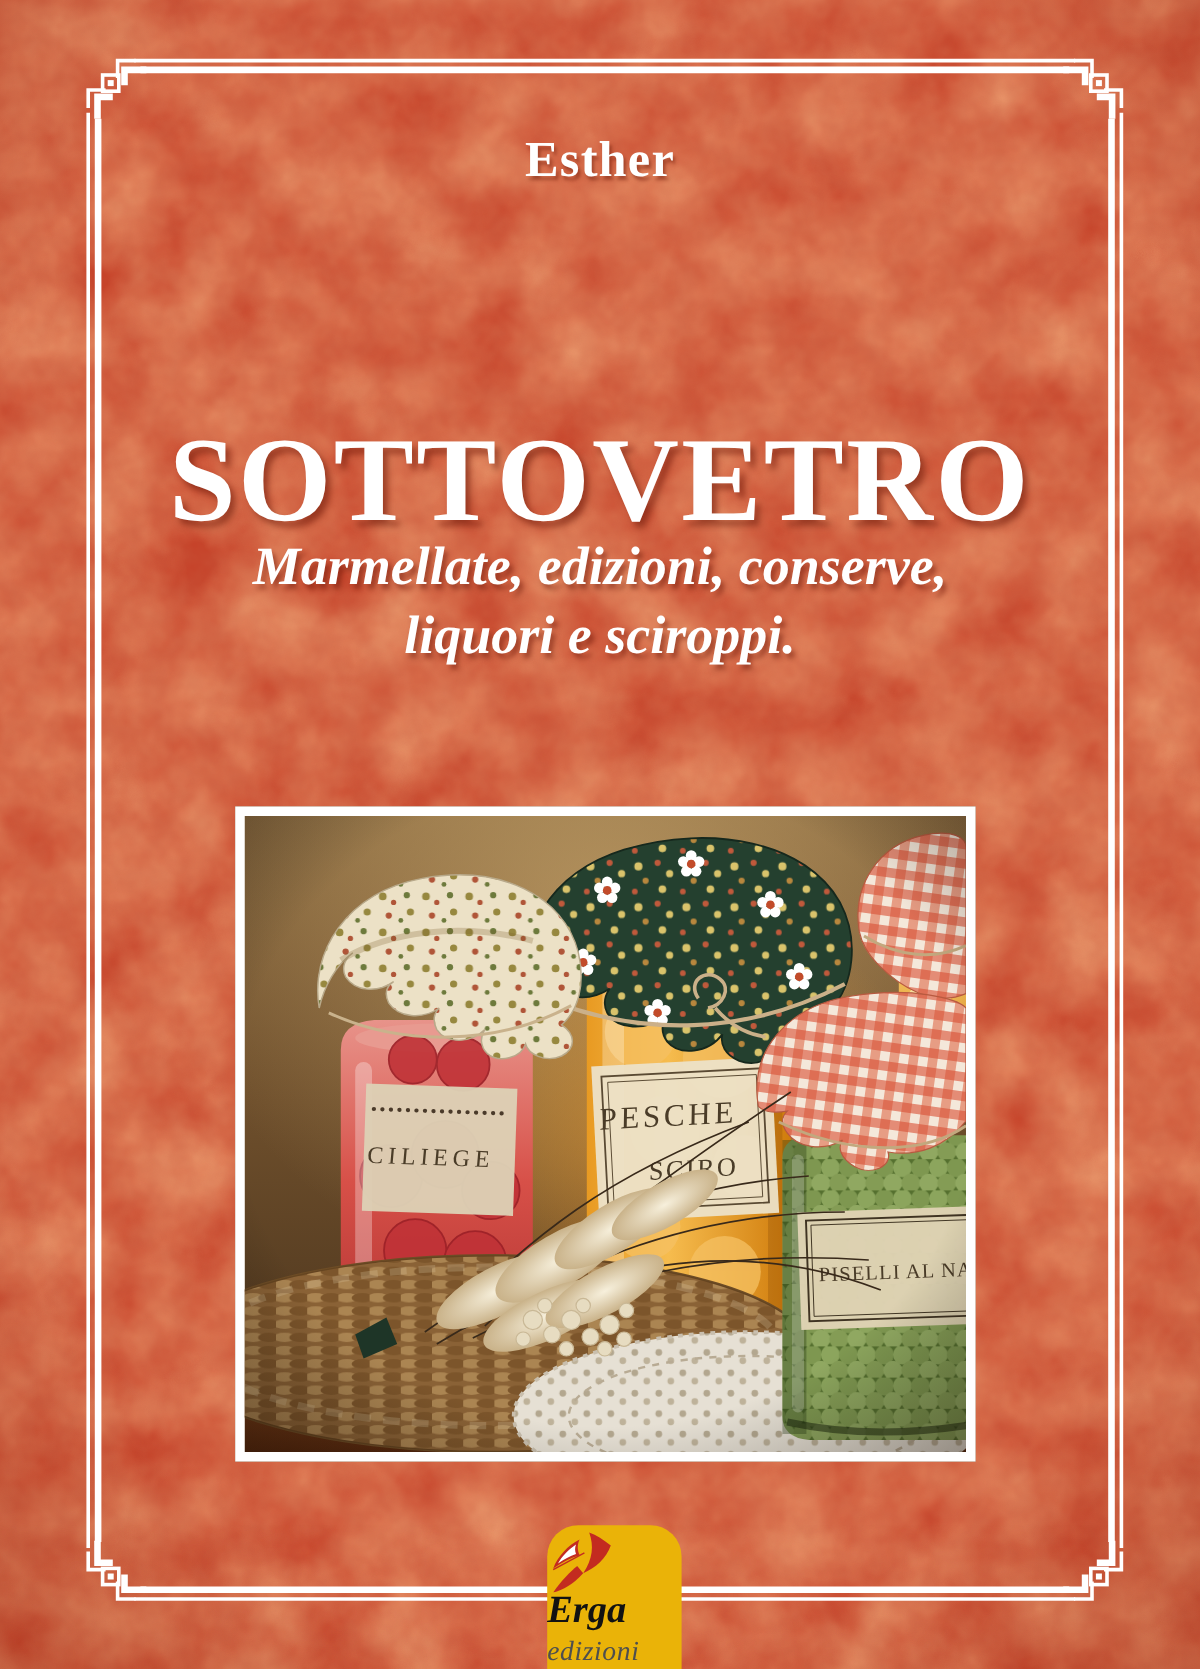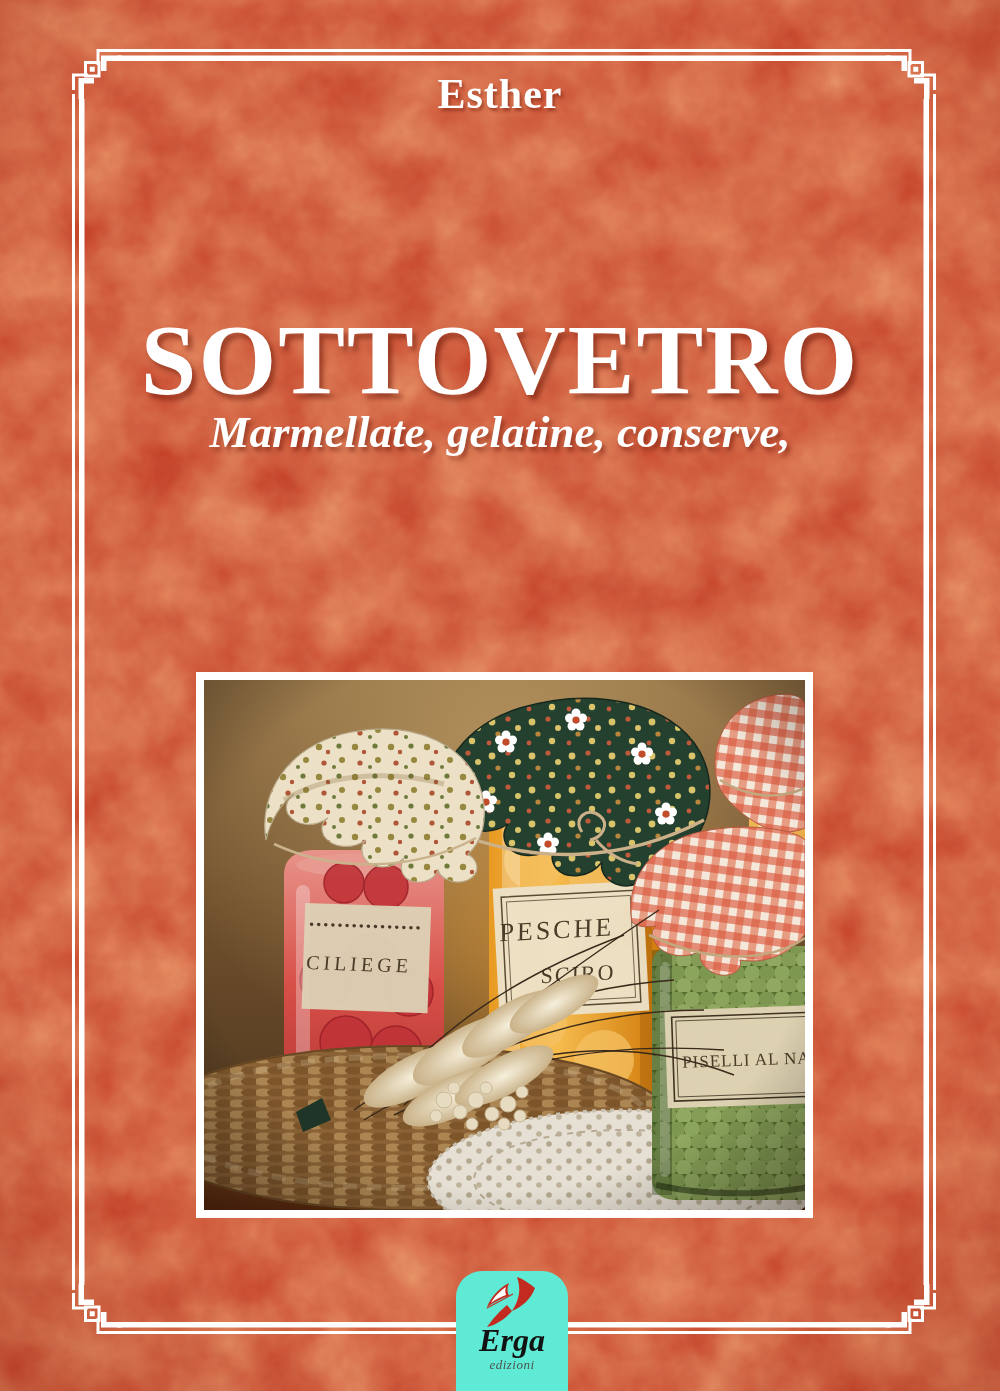--- a/index.html
+++ b/index.html
@@ -1,37 +1,37 @@
 <!DOCTYPE html>
 <html><head>
 <meta charset="utf-8">
 <style>
   html,body{margin:0;padding:0;background:#222;}
   .cover{position:relative;width:1000px;height:1391px;overflow:hidden;background:#c6432a;
          font-family:"Liberation Serif",serif;}
   .bg-texture{position:absolute;left:0;top:0;z-index:0;}
   .frame-svg{position:absolute;left:0;top:0;z-index:2;}
-  .txt{position:absolute;left:0;right:0;text-align:center;color:#ffffff;z-index:3;}
+  .txt{position:absolute;left:0;right:0;text-align:center;color:#ffffff;z-index:3;margin-top:40px;}
   .author{top:70px;font-size:42px;font-weight:bold;letter-spacing:1px;
           text-shadow:2px 3px 3px rgba(110,25,8,.5);}
   .title{top:192px;font-size:100px;line-height:112px;font-weight:bold;letter-spacing:2px;
          text-shadow:4px 5px 5px rgba(105,22,8,.55);}
   .subtitle{top:404px;font-size:45px;line-height:57px;font-weight:bold;font-style:italic;
             text-shadow:3px 4px 4px rgba(105,22,8,.5);}
   .tagline{top:541px;font-size:30px;line-height:44px;font-weight:bold;
            text-shadow:2px 3px 3px rgba(105,22,8,.5);}
   .photo{position:absolute;left:196px;top:672px;width:601px;height:530px;z-index:3;
          background:#6e4f2c;border:8px solid #ffffff;}
   .photo svg{display:block;}
   .label-text{font-family:"Liberation Serif",serif;fill:#4a3c28;}
   .plaque{position:absolute;left:456px;top:1271px;width:112px;height:120px;z-index:4;
-          background:#5eead4;border-radius:26px 26px 0 0;text-align:center;}
+          background:#eab308;border-radius:26px 26px 0 0;text-align:left;}
   .plaque .sail{margin-top:4px;}
   .erga{font-size:32px;font-weight:bold;font-style:italic;color:#121212;line-height:30px;margin-top:-6px;}
-  .edizioni{font-size:13px;font-style:italic;color:#4f4f4f;line-height:20px;letter-spacing:.5px;}
+  .edizioni{font-size:23px;font-style:italic;color:#4f4f4f;line-height:20px;letter-spacing:.5px;margin-top:10px;}
   .fw{stroke:#ffffff;fill:none;stroke-linecap:butt;}
 </style>
 </head>
 <body>
 
 <div class="cover">
 
   <svg class="bg-texture" width="1000" height="1391">
     <defs>
       <filter id="mot1" x="0" y="0" width="100%" height="100%">
@@ -81,21 +81,22 @@
     <use href="#cornerKey" transform="translate(72,1334) scale(1,-1)"></use>
     <use href="#cornerKey" transform="translate(936,1334) scale(-1,-1)"></use>
   </svg>
 
   <div class="txt author">Esther</div>
   <div class="txt title">
     <br>
     <span>SOTTOVETRO</span>
   </div>
   <div class="txt subtitle">
-    <span>Marmellate, gelatine, conserve,</span><br>
+    <span>Marmellate, edizioni, conserve,</span><br>
+    <span>liquori e sciroppi.</span>
   </div>
 
   <div class="photo">
     <svg width="601" height="530" viewBox="0 0 601 530">
       <defs>
         <linearGradient id="bgGrad" x1="0" y1="0" x2="0" y2="1">
           <stop offset="0" stop-color="#8a6a40"></stop>
             <stop offset="0.45" stop-color="#6e4f2c"></stop>
           <stop offset="1" stop-color="#46301a"></stop>
         </linearGradient>

